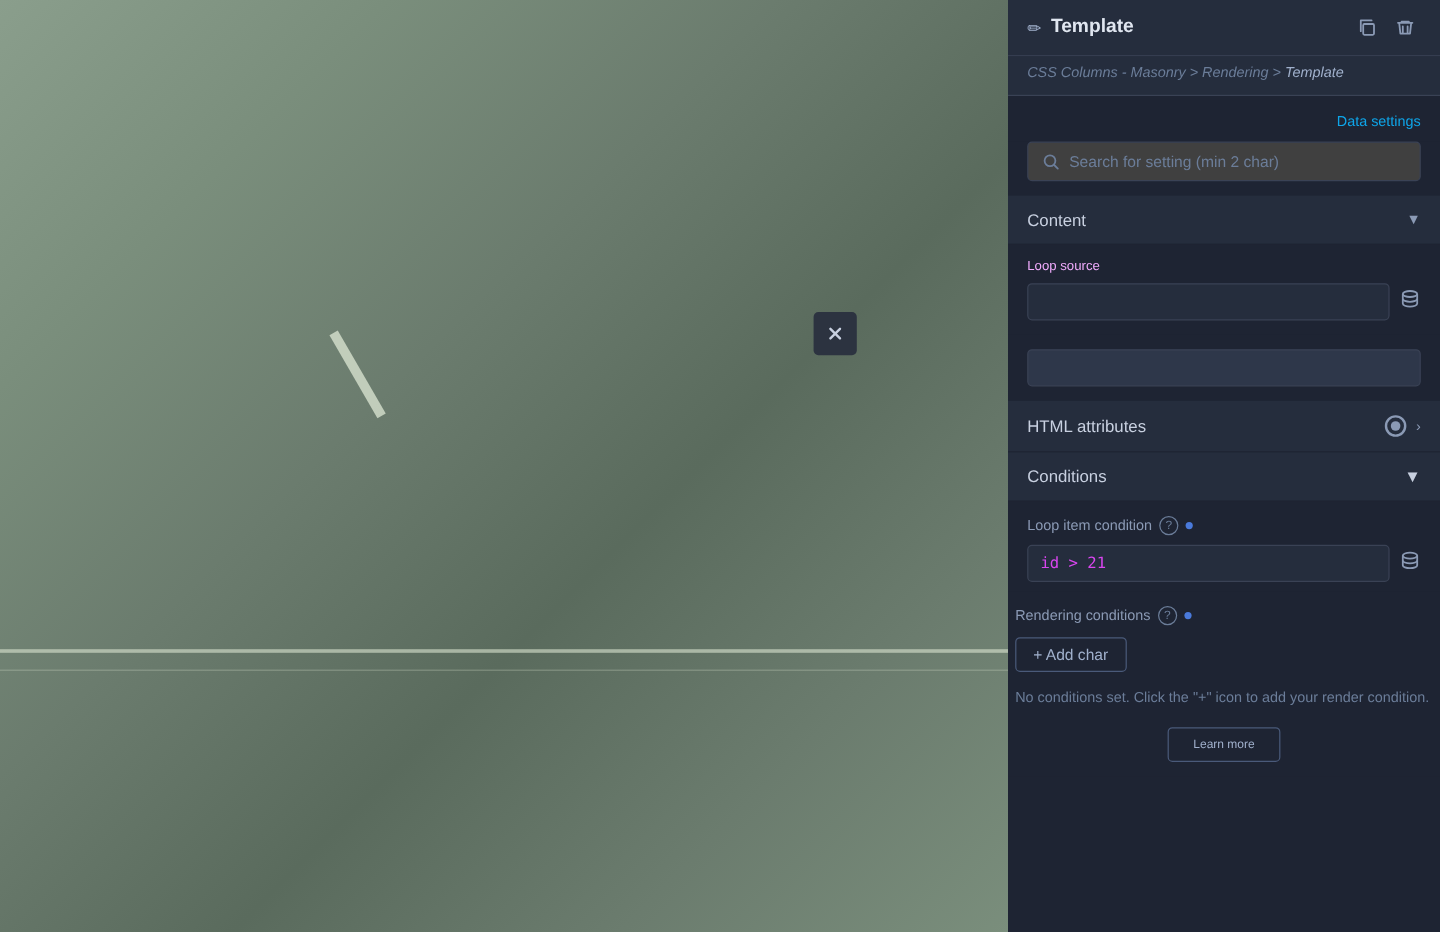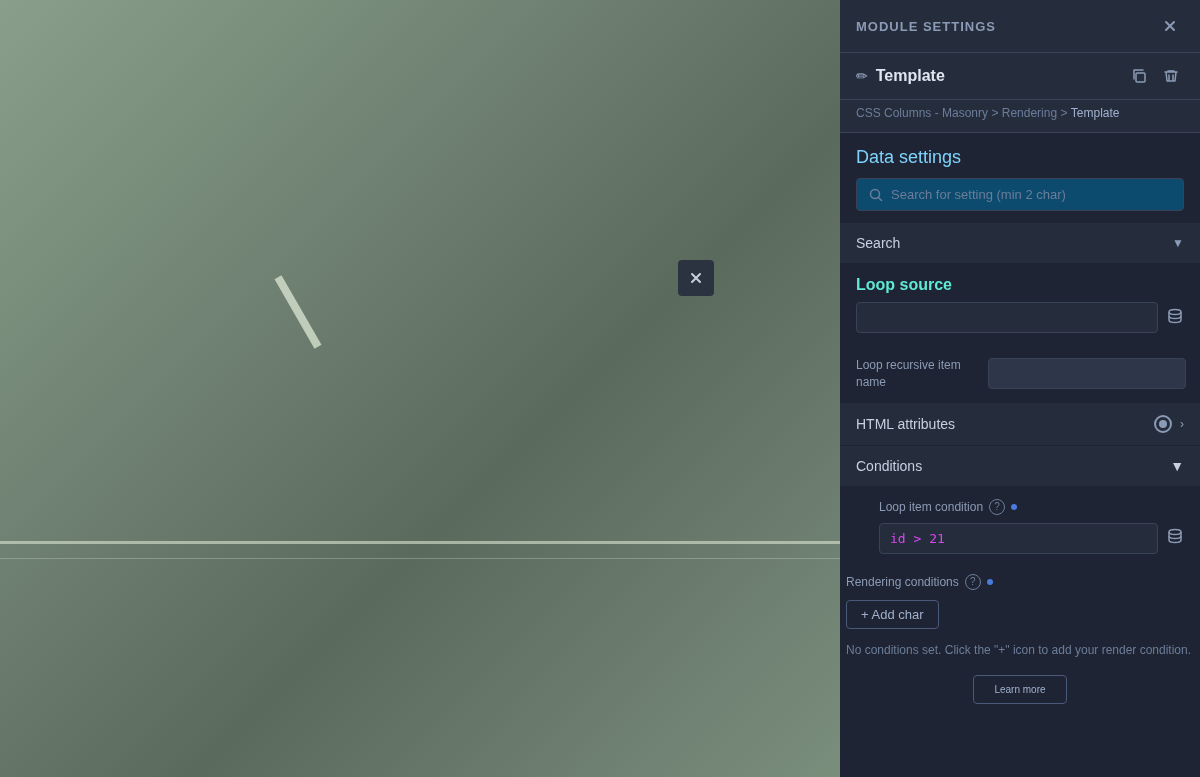--- a/index.html
+++ b/index.html
@@ -132,40 +132,41 @@
     .breadcrumb {
       background: #252d3d;
       padding: 6px 16px 12px 16px;
       font-size: 12px;
       color: #6b7d99;
       border-bottom: 1px solid #3a4255;
     }
 
     .breadcrumb span {
       color: #6b7d99;
+      font-style: italic;
     }
     .breadcrumb .active {
       color: #a0b0cc;
       font-weight: 500;
     }
 
     
     .section-title {
-      text-align: left;
+      text-align: right;
       padding: 14px 16px 10px;
-      font-size: 18px;
-      color: #7dd3fc;
+      font-size: 12px;
+      color: #0ea5e9;
       font-weight: 500;
       background: #1e2433;
     }
 
     
     .search-bar {
       margin: 0 16px 12px;
-      background: #0c4a6e;
+      background: #404040;
       border: 1px solid #3a4255;
       border-radius: 4px;
       display: flex;
       align-items: center;
       padding: 8px 12px;
       gap: 8px;
     }
 
     .search-bar input {
       background: transparent;
@@ -217,25 +218,24 @@
       color: #8b9ab5;
     }
 
     
     .field-group {
       padding: 12px 16px;
       background: #1e2433;
     }
 
     .field-label {
-      font-size: 16px;
-      color: #5eead4;
+      font-size: 11px;
+      color: #f0abfc;
       margin-bottom: 8px;
       display: block;
-      font-weight: bold;
     }
 
     .field-input-row {
       display: flex;
       align-items: center;
       gap: 8px;
     }
 
     .field-input {
       flex: 1;
@@ -338,21 +338,20 @@
       font-size: 14px;
       color: #c8d0e0;
       font-weight: 500;
       margin-bottom: 1px;
     }
 
     
     .condition-field-group {
       padding: 12px 16px 8px;
       background: #1e2433;
-      margin-left: 23px;
     }
 
     .condition-label-row {
       display: flex;
       align-items: center;
       gap: 6px;
       margin-bottom: 8px;
     }
 
     .condition-label {
@@ -512,30 +511,20 @@
   </div>
   <button class="canvas-close-btn">
     <svg viewBox="0 0 16 16" fill="none" xmlns="http://www.w3.org/2000/svg">
       <path d="M12 4L4 12M4 4l8 8" stroke="#c8d0e0" stroke-width="2" stroke-linecap="round"></path>
     </svg>
   </button>
 </div>
 
 <div class="panel">
 
-  <div class="panel-header">
-    <span class="panel-header-title">MODULE SETTINGS</span>
-    <div class="panel-header-icons">
-      <button class="panel-header-icon">
-        <svg width="16" height="16" viewBox="0 0 16 16" fill="none">
-          <path d="M12 4L4 12M4 4l8 8" stroke="#8b9ab5" stroke-width="2" stroke-linecap="round"></path>
-        </svg>
-      </button>
-    </div>
-  </div>
 
   <div class="template-row">
     <div class="template-row-left">
       <span class="pencil-icon">✏</span>
       <span class="template-row-title">Template</span>
     </div>
     <div class="template-row-icons">
       <button class="template-row-icon">
         <svg width="16" height="16" viewBox="0 0 16 16" fill="none">
           <rect x="5" y="5" width="9" height="9" rx="1" stroke="#8b9ab5" stroke-width="1.5"></rect>
@@ -564,40 +553,39 @@
 
     <div class="search-bar">
       <svg width="14" height="14" viewBox="0 0 14 14" fill="none">
         <circle cx="6" cy="6" r="4.5" stroke="#6b7d99" stroke-width="1.5"></circle>
         <path d="M9.5 9.5L12.5 12.5" stroke="#6b7d99" stroke-width="1.5" stroke-linecap="round"></path>
       </svg>
       <input type="text" placeholder="Search for setting (min 2 char)" style="">
     </div>
 
     <div class="collapse-header">
-      <span>Search</span>
+      <span>Content</span>
       <span class="chevron">▼</span>
     </div>
 
     <div class="field-group">
       <label class="field-label">Loop source</label>
       <div class="field-input-row">
         <input class="field-input" type="text" value="" style="">
         <span class="db-icon">
           <svg width="18" height="18" viewBox="0 0 18 18" fill="none">
             <ellipse cx="9" cy="5" rx="6" ry="2.5" stroke="#8b9ab5" stroke-width="1.5"></ellipse>
             <path d="M3 5v4c0 1.38 2.69 2.5 6 2.5s6-1.12 6-2.5V5" stroke="#8b9ab5" stroke-width="1.5"></path>
             <path d="M3 9v4c0 1.38 2.69 2.5 6 2.5s6-1.12 6-2.5V9" stroke="#8b9ab5" stroke-width="1.5"></path>
           </svg>
         </span>
       </div>
     </div>
 
     <div class="two-col-field">
-      <span class="two-col-label">Loop recursive item name</span>
       <input class="two-col-input" type="text" value="" style="">
     </div>
 
     <div class="attributes-row">
       <span class="attributes-left">HTML attributes</span>
       <div class="attributes-right">
         <div class="radio-icon">
           <div class="radio-icon-inner"></div>
         </div>
         <span class="chevron-right">›</span>

